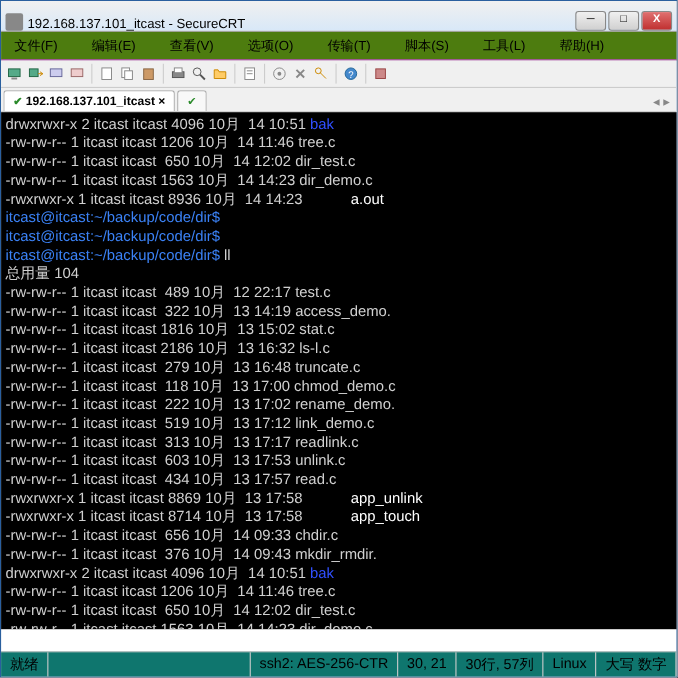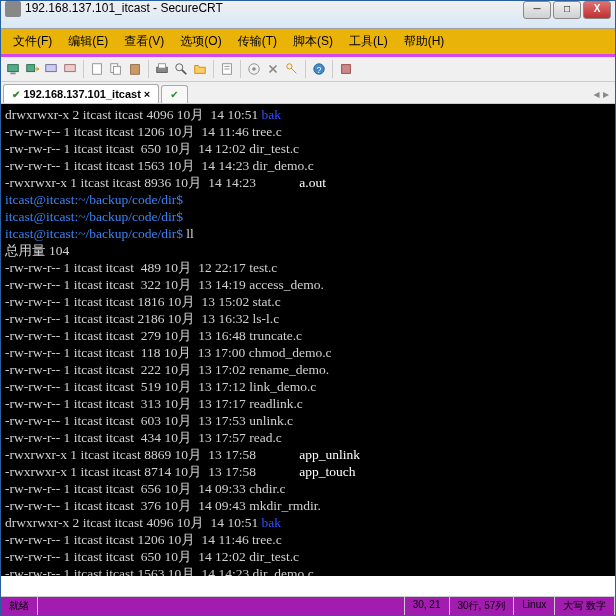--- a/index.html
+++ b/index.html
@@ -1,41 +1,41 @@
 <!DOCTYPE html>
 <html><head>
 <meta charset="utf-8">
 <style>
 * { margin: 0; padding: 0; box-sizing: border-box; }
 body { font-family: Tahoma, Arial, sans-serif; font-size: 12px; background: #d4d0c8; width: 616px; height: 616px; overflow: hidden; }
 .window { border: 1px solid #2a5f9e; background: #fff; height: 100%; display: flex; flex-direction: column; }
-.titlebar { background: linear-gradient(to bottom, #f0f0f0, #d8e8f8); height: 28px; display: flex; align-items: flex-start; padding: 0 4px; border-bottom: 1px solid #a0a0a0; }
+.titlebar { background: linear-gradient(to bottom, #f0f0f0, #d8e8f8); height: 28px; display: flex; align-items: flex-end; padding: 0 4px; border-bottom: 1px solid #a0a0a0; }
 .title-icon { width: 16px; height: 16px; margin-right: 4px; background: #888; border-radius: 2px; }
 .title-text { flex: 1; font-size: 12px; color: #000; }
 .win-controls { display: flex; gap: 2px; }
 .win-btn { width: 28px; height: 18px; border: 1px solid #888; border-radius: 3px; font-size: 10px; text-align: center; line-height: 14px; cursor: pointer; }
 .win-min, .win-max { background: linear-gradient(#f0f0f0, #d0d0d0); }
 .win-close { background: linear-gradient(#e07070, #c03030); color: #fff; font-weight: bold; }
-.menubar { display: flex; padding: 2px 4px; background: #eab308; border-bottom: 3px solid #d946ef; }
+.menubar { display: flex; padding: 2px 4px; background: #4d7c0f; border-bottom: 1px solid #d946ef; gap: 15px; }
 .menu-item { padding: 2px 8px; cursor: pointer; }
 .toolbar { display: flex; padding: 3px 4px; background: #f0f0f0; border-bottom: 1px solid #ccc; gap: 3px; align-items: center; }
 .toolbar .icon { width: 16px; height: 16px; border: 1px solid transparent; }
 .toolbar .sep { width: 1px; height: 18px; background: #ccc; margin: 0 2px; }
 .tabbar { display: flex; background: #f0f0f0; border-bottom: 1px solid #ccc; padding-top: 2px; align-items: center; }
 .tab { padding: 3px 8px; border: 1px solid #aaa; border-bottom: none; border-radius: 3px 3px 0 0; margin-left: 2px; background: #f8f8f8; font-size: 11px; display: flex; align-items: center; gap: 3px; cursor: pointer; }
 .tab.active { background: #fff; font-weight: bold; }
 .tab-icon { font-size: 10px; }
 .tab-icon.green { color: #2a8a2a; }
 .tab-chevron { margin-left: auto; padding: 0 6px; color: #888; }
-.terminal { flex: 1; background: #000; color: #d0d0d0; font-family: Liberation Serif, serif; font-size: 13.5px; line-height: 17px; padding: 2px 4px; overflow: hidden; white-space: pre; }
+.terminal { flex: 1; background: #000; color: #d0d0d0; font-family: Liberation Sans, sans-serif; font-size: 13.5px; line-height: 17px; padding: 2px 4px; overflow: hidden; white-space: pre; }
 .terminal .cyan { color: #3b82f6; }
 .terminal .blue { color: #3050ff; }
 .terminal .green { color: #ffffff; margin-left: 40px; }
 .terminal .white { color: #d0d0d0; }
-.statusbar { display: flex; background: #a21caf; border-top: 1px solid #ccc; font-size: 10px; margin-top: 20px; }
+.statusbar { display: flex; background: #0f766e; border-top: 1px solid #ccc; font-size: 13px; margin-top: 20px; }
 .statusbar .cell { padding: 2px 8px; border-right: 1px solid #ccc; }
 .statusbar .spacer { flex: 1; }
 </style>
 </head>
 <body>
 
 <div class="window">
   <div class="titlebar">
     <div class="title-icon"></div>
     <div class="title-text">192.168.137.101_itcast - SecureCRT</div>
@@ -134,18 +134,19 @@
         <span class="tab-icon green">✔</span>
       </div>
       <span class="tab-chevron">◂ ▸</span>
   </div>
 
   <div class="terminal"><div><span class="white">drwxrwxr-x 2 itcast itcast 4096 10月  14 10:51 </span><span class="blue">bak</span></div><div><span class="white">-rw-rw-r-- 1 itcast itcast 1206 10月  14 11:46 tree.c</span></div><div><span class="white">-rw-rw-r-- 1 itcast itcast  650 10月  14 12:02 dir_test.c</span></div><div><span class="white">-rw-rw-r-- 1 itcast itcast 1563 10月  14 14:23 dir_demo.c</span></div><div><span class="white">-rwxrwxr-x 1 itcast itcast 8936 10月  14 14:23 </span><span class="green">a.out</span></div><div><span class="cyan">itcast@itcast:~/backup/code/dir$</span></div><div><span class="cyan">itcast@itcast:~/backup/code/dir$</span></div><div><span class="cyan">itcast@itcast:~/backup/code/dir$</span><span class="white"> ll</span></div><div><span class="white">总用量 104</span></div><div><span class="white">-rw-rw-r-- 1 itcast itcast  489 10月  12 22:17 test.c</span></div><div><span class="white">-rw-rw-r-- 1 itcast itcast  322 10月  13 14:19 access_demo.</span></div><div><span class="white">-rw-rw-r-- 1 itcast itcast 1816 10月  13 15:02 stat.c</span></div><div><span class="white">-rw-rw-r-- 1 itcast itcast 2186 10月  13 16:32 ls-l.c</span></div><div><span class="white">-rw-rw-r-- 1 itcast itcast  279 10月  13 16:48 truncate.c</span></div><div><span class="white">-rw-rw-r-- 1 itcast itcast  118 10月  13 17:00 chmod_demo.c</span></div><div><span class="white">-rw-rw-r-- 1 itcast itcast  222 10月  13 17:02 rename_demo.</span></div><div><span class="white">-rw-rw-r-- 1 itcast itcast  519 10月  13 17:12 link_demo.c</span></div><div><span class="white">-rw-rw-r-- 1 itcast itcast  313 10月  13 17:17 readlink.c</span></div><div><span class="white">-rw-rw-r-- 1 itcast itcast  603 10月  13 17:53 unlink.c</span></div><div><span class="white">-rw-rw-r-- 1 itcast itcast  434 10月  13 17:57 read.c</span></div><div><span class="white">-rwxrwxr-x 1 itcast itcast 8869 10月  13 17:58 </span><span class="green">app_unlink</span></div><div><span class="white">-rwxrwxr-x 1 itcast itcast 8714 10月  13 17:58 </span><span class="green">app_touch</span></div><div><span class="white">-rw-rw-r-- 1 itcast itcast  656 10月  14 09:33 chdir.c</span></div><div><span class="white">-rw-rw-r-- 1 itcast itcast  376 10月  14 09:43 mkdir_rmdir.</span></div><div><span class="white">drwxrwxr-x 2 itcast itcast 4096 10月  14 10:51 </span><span class="blue">bak</span></div><div><span class="white">-rw-rw-r-- 1 itcast itcast 1206 10月  14 11:46 tree.c</span></div><div><span class="white">-rw-rw-r-- 1 itcast itcast  650 10月  14 12:02 dir_test.c</span></div><div><span class="white">-rw-rw-r-- 1 itcast itcast 1563 10月  14 14:23 dir_demo.c</span></div><div><span class="white">-rwxrwxr-x 1 itcast itcast 8936 10月  14 14:23 </span><span class="green">a.out</span></div></div>
 
   <div class="statusbar">
     <div class="cell">就绪</div>
     <div class="cell spacer"></div>
+    <div class="cell">ssh2: AES-256-CTR</div>
     <div class="cell">30, 21</div>
     <div class="cell">30行, 57列</div>
     <div class="cell">Linux</div>
     <div class="cell">大写 数字</div>
   </div>
 </div>
 
 </body></html>

